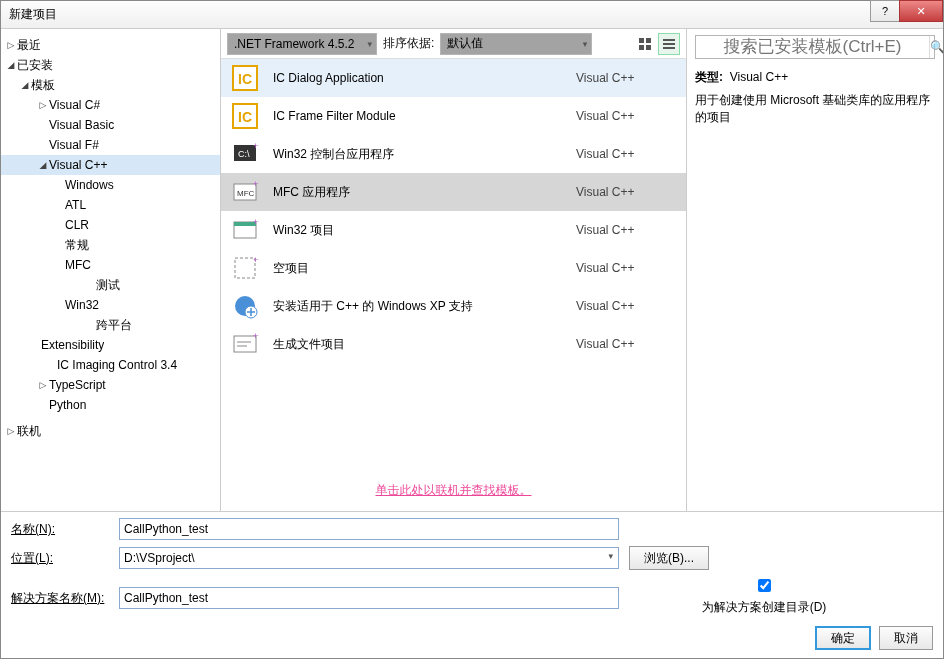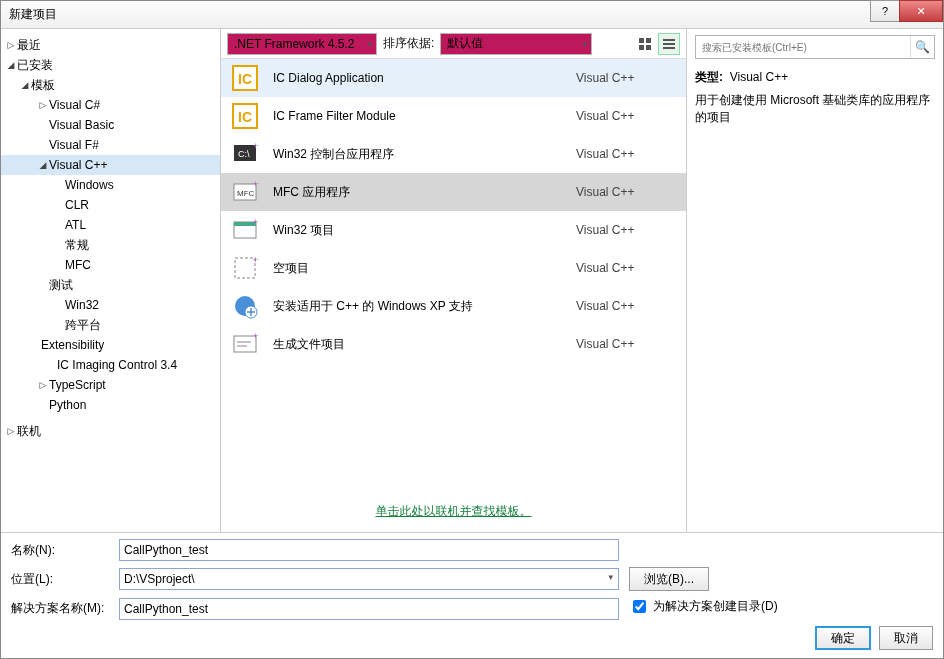--- a/index.html
+++ b/index.html
@@ -10,49 +10,49 @@
 .wbtn { width: 30px; height: 22px; display: flex; align-items: center; justify-content: center; font-size: 11px; border: 1px solid #999; background: linear-gradient(#fafafa,#e8e8e8); margin-left: -1px; }
 .wbtn.close { background: linear-gradient(#e88,#c43e3e); color: #fff; border-color: #a33; width: 44px; }
 .body { flex: 1; display: flex; overflow: hidden; }
 .sidebar { width: 220px; border-right: 1px solid #ccc; background: #fff; padding-top: 6px; font-size: 12px; overflow-y: auto; }
 .tree-item { display: flex; align-items: center; height: 20px; padding-right: 4px; cursor: default; }
 .tree-item.sel { background: #d6e8f7; }
 .tree-toggle { width: 12px; text-align: center; color: #444; font-size: 9px; }
 .tree-label { white-space: nowrap; overflow: hidden; text-overflow: ellipsis; }
 .center { flex: 1; display: flex; flex-direction: column; border-right: 1px solid #ccc; }
 .toolbar { height: 30px; border-bottom: 1px solid #ddd; display: flex; align-items: center; gap: 6px; padding: 0 6px; font-size: 12px; }
-.dd { border: 1px solid #b5b5b5; background: #be185d; height: 22px; display: flex; align-items: center; padding: 0 18px 0 6px; position: relative; font-size: 12px; }
+.dd { border: 1px solid #b5b5b5; background: #a3a3a3; height: 22px; display: flex; align-items: center; padding: 0 18px 0 6px; position: relative; font-size: 12px; }
 .dd::after { content: "▾"; position: absolute; right: 4px; font-size: 9px; color: #555; }
 .view-btns { display: flex; gap: 2px; margin-left: auto; }
 .vbtn { width: 22px; height: 22px; border: 1px solid transparent; display: flex; align-items: center; justify-content: center; font-size: 11px; }
 .vbtn.active { border-color: #8da; background: #e8f5ec; }
 .list { flex: 1; overflow-y: auto; }
 .row { display: flex; align-items: center; height: 38px; padding: 0 10px; font-size: 12px; }
 .row.hover { background: #e6f0fa; }
 .row.sel { background: #d6d6d6; }
 .row .icon { width: 28px; height: 28px; margin-right: 14px; display: flex; align-items: center; justify-content: center; }
 .row .name { flex: 1; }
 .row .lang { width: 100px; color: #444; text-align: left; }
 .footer-link { text-align: center; padding: 8px 0 12px; font-size: 12px; }
-.footer-link a { color: #15803d; text-decoration: underline; }
+.footer-link a { color: #ec4899; text-decoration: underline; }
 .right { width: 256px; padding: 6px 8px; font-size: 12px; display: flex; flex-direction: column; }
 .search { display: flex; border: 1px solid #b5b5b5; height: 24px; margin-bottom: 10px; }
-.search input { flex: 1; border: none; outline: none; padding: 0 6px; font-size: 10px; }
+.search input { flex: 1; border: none; outline: none; padding: 0 6px; font-size: 17px; text-align: center; }
 .search .sbtn { width: 24px; display: flex; align-items: center; justify-content: center; color: #666; border-left: 1px solid #ddd; }
 .desc-line { margin-bottom: 6px; }
 .bottom { border-top: 1px solid #ccc; padding: 6px 10px 8px; font-size: 12px; }
 .form-row { display: flex; align-items: center; margin-bottom: 6px; }
-.form-row .lbl { width: 108px; }
+.form-row .lbl { width: 108px; text-decoration: underline; }
 .form-row .field { flex: 1; margin-right: 10px; }
 .form-row input[type=text] { width: 100%; height: 22px; border: 1px solid #8aa8d0; padding: 0 4px; font-size: 12px; outline: none; }
 .form-row .loc { position: relative; }
 .form-row .loc::after { content: "▾"; position: absolute; right: 6px; top: 4px; font-size: 9px; color: #555; }
 .btn { height: 24px; padding: 0 14px; border: 1px solid #999; background: linear-gradient(#fdfdfd,#e8e8e8); font-size: 12px; cursor: pointer; }
 .btn.primary { border: 2px solid #3399dd; }
-.chk { display: flex; align-items: center; gap: 4px; margin-bottom: 4px; }
+.chk { display: flex; align-items: center; gap: 4px; margin-bottom: 4px; flex-direction: column; }
 .btns { display: flex; justify-content: flex-end; gap: 8px; margin-top: 4px; }
 svg { display: block; }
 </style>
 </head>
 <body>
 
 <div class="window">
   <div class="titlebar">
     <span>新建项目</span>
     <div class="wbtns">
@@ -91,43 +91,43 @@
           <div class="tree-item sel" style="padding-left: 36px;">
             <span class="tree-toggle">◢</span>
             <span class="tree-label">Visual C++</span>
           </div>
           <div class="tree-item" style="padding-left: 52px;">
             <span class="tree-toggle"></span>
             <span class="tree-label">Windows</span>
           </div>
           <div class="tree-item" style="padding-left: 52px;">
             <span class="tree-toggle"></span>
+            <span class="tree-label">ATL</span>
+          </div>
+          <div class="tree-item" style="padding-left: 52px;">
+            <span class="tree-toggle"></span>
             <span class="tree-label">CLR</span>
           </div>
           <div class="tree-item" style="padding-left: 52px;">
             <span class="tree-toggle"></span>
-            <span class="tree-label">ATL</span>
-          </div>
-          <div class="tree-item" style="padding-left: 52px;">
-            <span class="tree-toggle"></span>
             <span class="tree-label">常规</span>
           </div>
           <div class="tree-item" style="padding-left: 52px;">
             <span class="tree-toggle"></span>
             <span class="tree-label">MFC</span>
           </div>
-          <div class="tree-item" style="padding-left: 36px;">
+          <div class="tree-item" style="padding-left: 83px;">
             <span class="tree-toggle"></span>
             <span class="tree-label">测试</span>
           </div>
           <div class="tree-item" style="padding-left: 52px;">
             <span class="tree-toggle"></span>
             <span class="tree-label">Win32</span>
           </div>
-          <div class="tree-item" style="padding-left: 52px;">
+          <div class="tree-item" style="padding-left: 83px;">
             <span class="tree-toggle"></span>
             <span class="tree-label">跨平台</span>
           </div>
           <div class="tree-item" style="padding-left: 28px;">
             <span class="tree-toggle"></span>
             <span class="tree-label">Extensibility</span>
           </div>
           <div class="tree-item" style="padding-left: 44px;">
             <span class="tree-toggle"></span>
             <span class="tree-label">IC Imaging Control 3.4</span>

